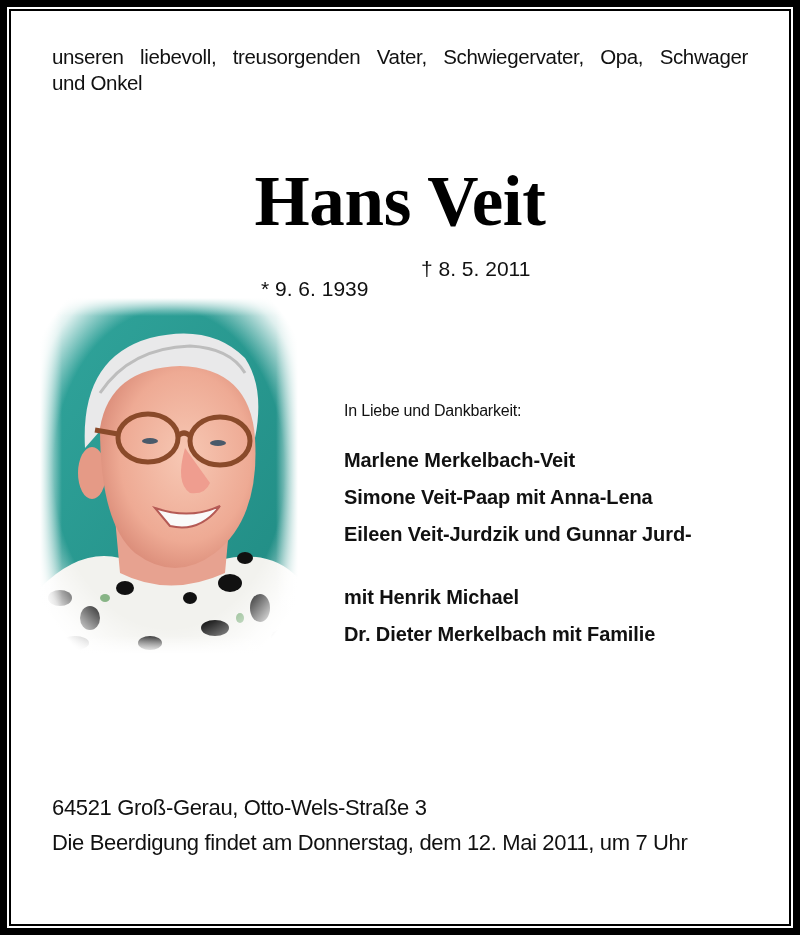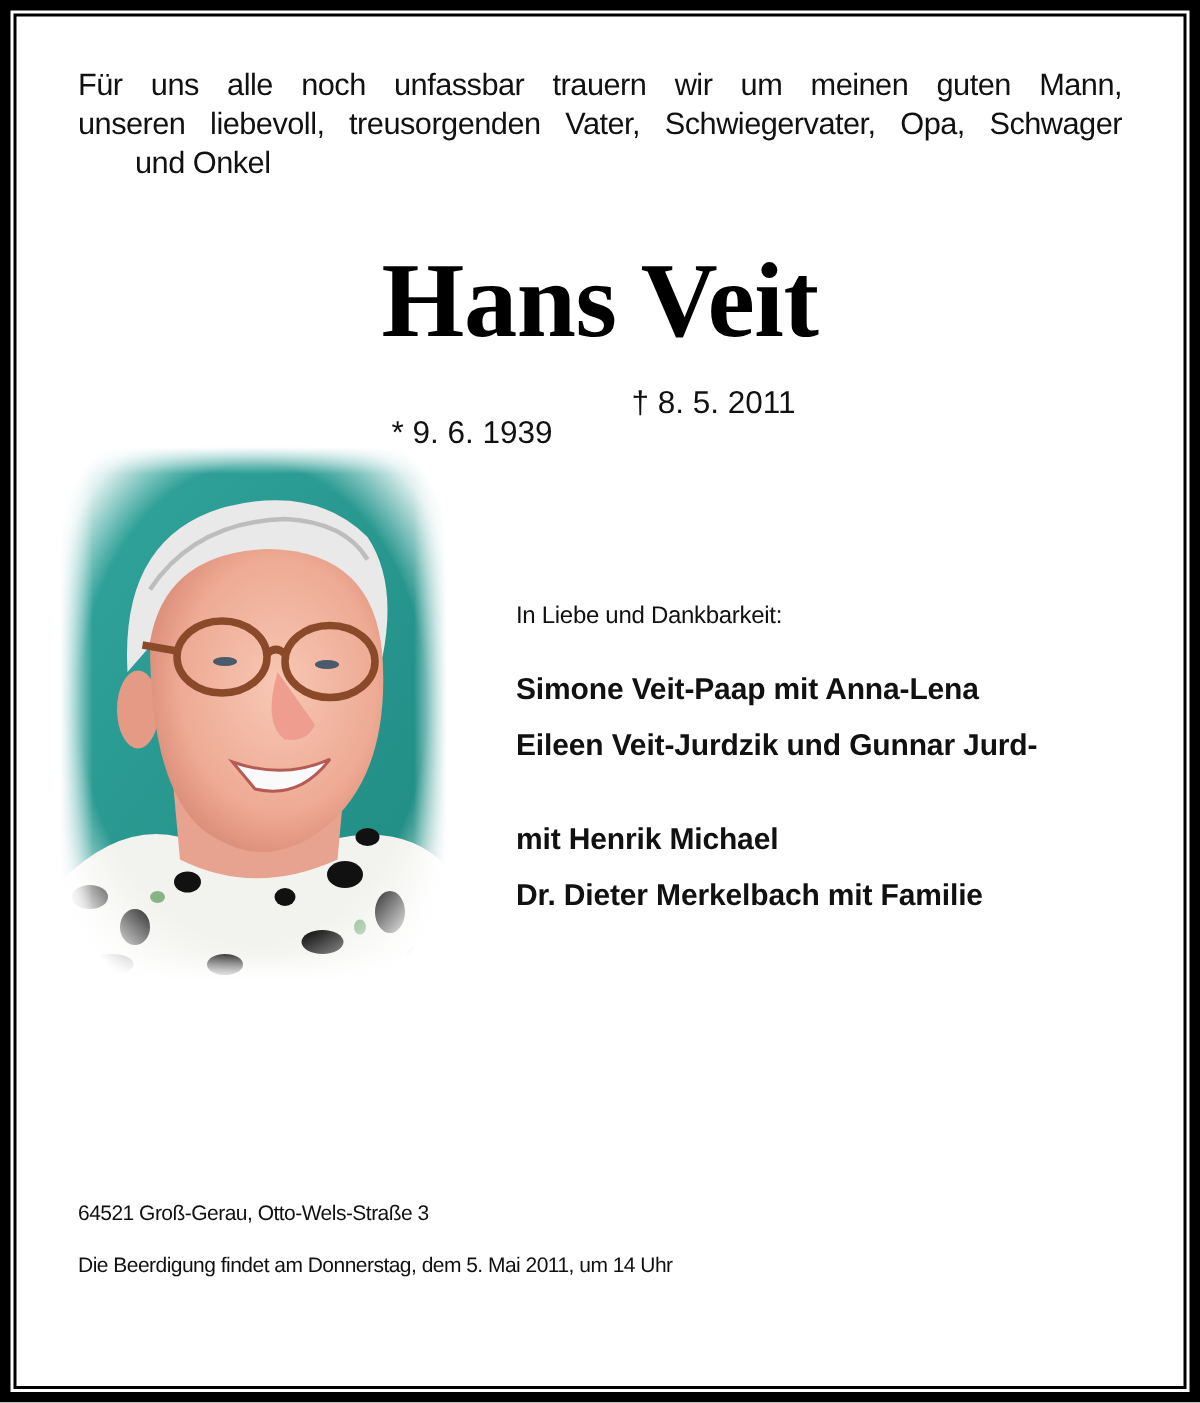--- a/index.html
+++ b/index.html
@@ -14,21 +14,21 @@
       position: absolute; left: 9px; top: 9px; width: 782px; height: 917px;
       border: 2px solid #000;
     }
 
     .intro {
       position: absolute; left: 52px; top: 44px; width: 696px;
       font-size: 20.5px; line-height: 26px; text-align: justify;
       letter-spacing: -0.35px;
     }
     .intro .line { display: block; text-align: justify; text-align-last: justify; }
-    .intro .line.last { text-align-last: left; margin-left: 38px; }
+    .intro .line.last { text-align-last: left; }
 
     .name {
       position: absolute; left: 0; top: 158px; width: 800px; text-align: center;
       font-family: "Liberation Serif", serif; font-weight: bold;
       font-size: 71px; line-height: 86px; color: #000;
       letter-spacing: -0.3px;
     }
 
     .dates { position: absolute; top: 256px; font-size: 21px; line-height: 26px; }
     .date-birth { left: 261px; margin-top: 20px; }
@@ -42,33 +42,32 @@
     .mourners { position: absolute; left: 344px; top: 398px; width: 420px; }
     .mourners .lead { font-size: 16px; line-height: 26px; letter-spacing: -0.2px; }
     .mourners .names { margin-top: 18px; }
     .mourners .nm {
       display: block; font-weight: bold; font-size: 20px; line-height: 37px;
       letter-spacing: -0.1px; white-space: nowrap;
     }
     .mourners .gap { height: 26px; }
     .mourners .nm.tight { line-height: 32px; }
 
-    .footer { position: absolute; left: 52px; top: 795px; width: 700px; font-size: 14px; letter-spacing: -0.35px; }
+    .footer { position: absolute; left: 52px; top: 795px; width: 700px; font-size: 22px; letter-spacing: -0.35px; }
     .footer .addr { display: block; line-height: 26px; }
     .footer .funeral { display: block; margin-top: 9px; line-height: 26px; }
     .footer .funeral span { display: block; }
   </style>
 </head>
 <body>
 
 <div class="frame-outer"></div>
 <div class="frame-inner"></div>
 
 <div class="intro">
-  <span class="line">Für uns alle noch unfassbar trauern wir um meinen guten Mann,</span>
   <span class="line">unseren liebevoll, treusorgenden Vater, Schwiegervater, Opa, Schwager</span>
   <span class="line last">und Onkel</span>
 </div>
 
 <div class="name">Hans Veit</div>
 
 <div class="dates date-birth">* 9. 6. 1939</div>
 <div class="dates date-death">† 8. 5. 2011</div>
 
 <div class="photo">
@@ -145,26 +144,27 @@
     <rect x="0" y="0" width="22" height="356" fill="url(#edgeL)"></rect>
     <rect x="236" y="0" width="22" height="356" fill="url(#edgeL)" transform="rotate(180 247 178)"></rect>
     <rect x="0" y="0" width="258" height="18" fill="url(#edgeT)"></rect>
     <rect x="0" y="338" width="258" height="18" fill="url(#edgeT)" transform="rotate(180 129 347)"></rect>
   </svg>
 </div>
 
 <div class="mourners">
   <div class="lead">In Liebe und Dankbarkeit:</div>
   <div class="names">
+    <span class="nm">Marlene Merkelbach-Veit</span>
     <span class="nm">Simone Veit-Paap mit Anna-Lena</span>
     <span class="nm">Eileen Veit-Jurdzik und Gunnar Jurd-</span>
     <div class="gap"></div>
     <span class="nm">mit Henrik Michael</span>
     <span class="nm">Dr. Dieter Merkelbach mit Familie</span>
   </div>
 </div>
 
 <div class="footer">
   <span class="addr">64521 Groß-Gerau, Otto-Wels-Straße 3</span>
   <div class="funeral">
-    <span>Die Beerdigung findet am Donnerstag, dem 5. Mai 2011, um 14 Uhr</span>
+    <span>Die Beerdigung findet am Donnerstag, dem 12. Mai 2011, um 7 Uhr</span>
   </div>
 </div>
 
 </body></html>

